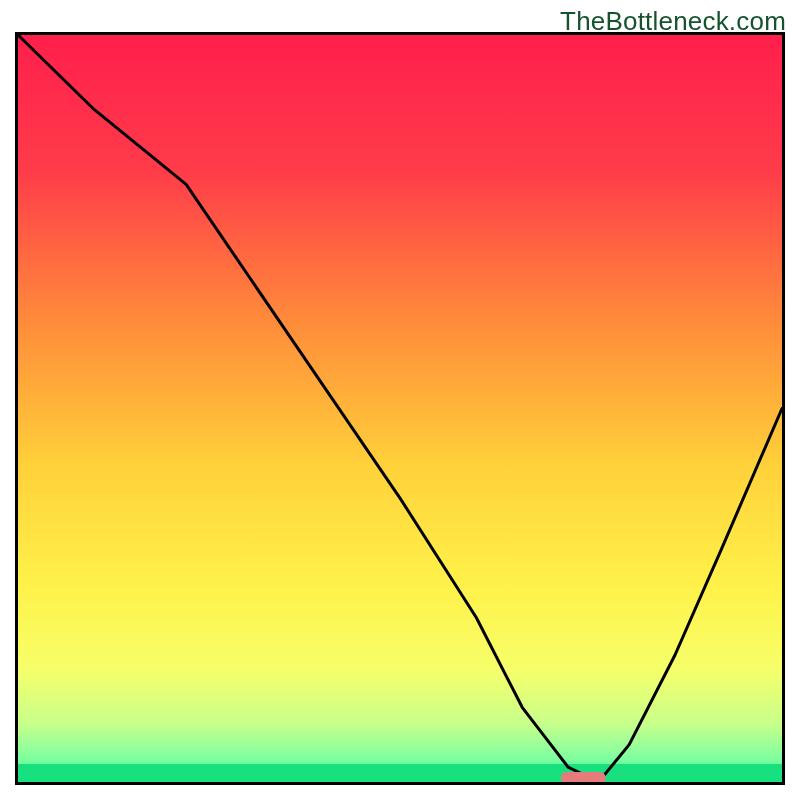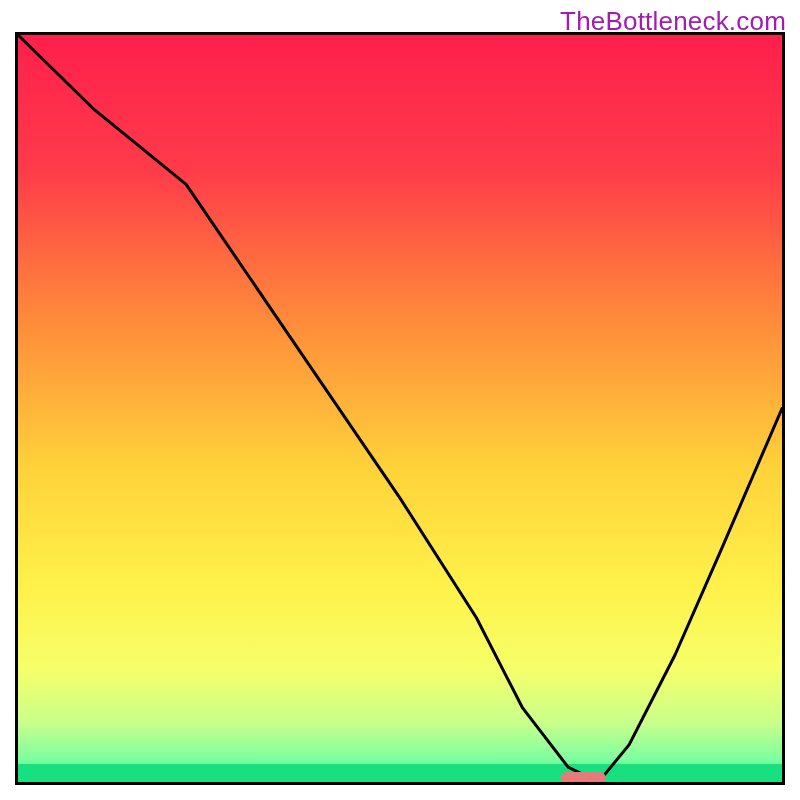--- a/index.html
+++ b/index.html
@@ -12,21 +12,21 @@
   }
   .canvas {
     position: relative;
     width: 800px;
     height: 800px;
   }
   .watermark {
     position: absolute;
     top: 6px;
     right: 14px;
-    color: #a21caf;
+    color: #14532d;
     font-size: 26px;
     font-weight: 400;
     letter-spacing: 0.2px;
   }
   .frame {
     position: absolute;
     left: 15px;
     top: 32px;
     width: 770px;
     height: 753px;

